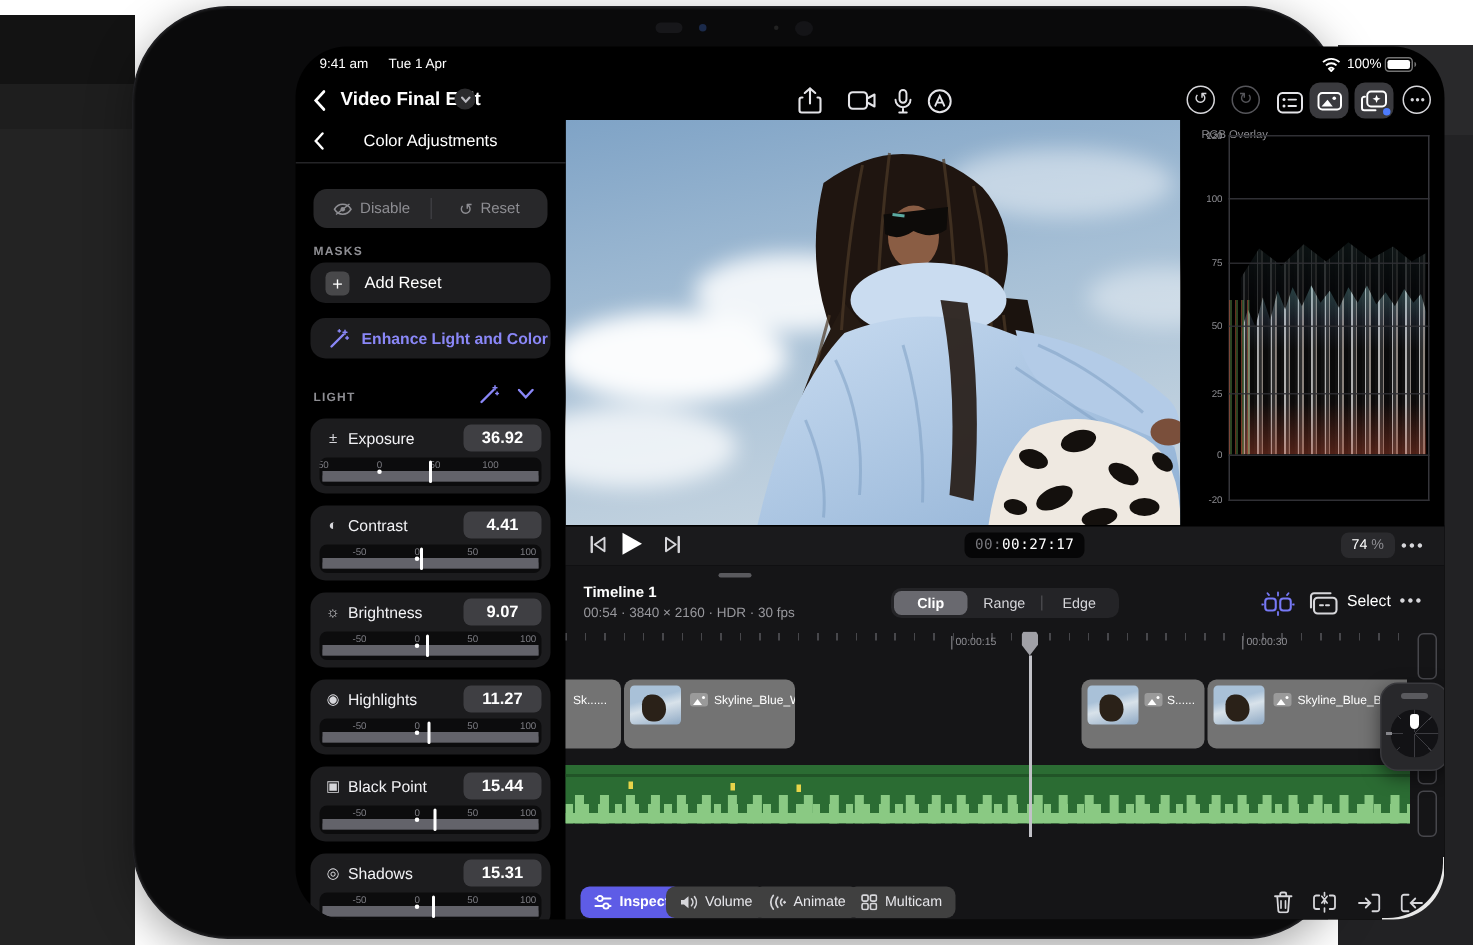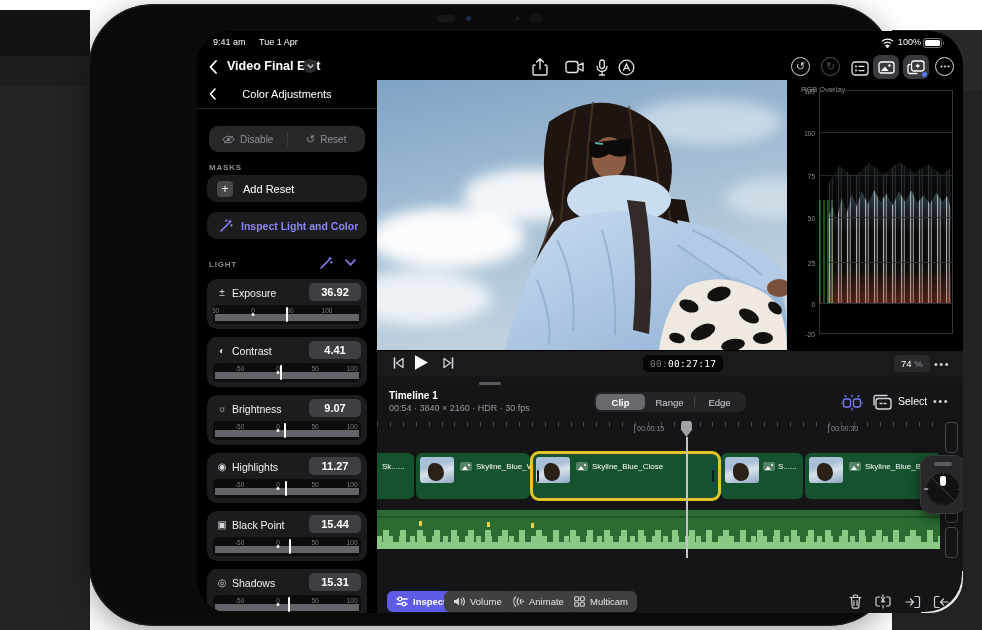--- a/index.html
+++ b/index.html
@@ -67,21 +67,21 @@
 .tl-name{color:#fff;font-size:10px;font-weight:700}
 .tl-meta{color:#98989d;font-size:9px}
 .seg{display:flex;background:#242427;border-radius:7px;padding:2px;height:20px}
 .seg .s{min-width:49px;padding:0 6px;border-radius:5px;color:#d6d6da;font-size:9.5px;display:flex;align-items:center;justify-content:center}
 .seg .s.on{background:#69696f;color:#fff;font-weight:600}
 .seg-div{width:1px;height:10px;background:#47474b;align-self:center}
 .sel-label{color:#fff;font-size:10.5px}
 .rlab{position:absolute;top:419px;font-size:7px;color:#8e8e93;border-left:1px solid #6a6a6e;padding-left:2px;height:9px;line-height:9px}
 .phead{position:absolute;left:592px;top:416px;width:11px;height:16px;background:#a0a0a6;clip-path:polygon(12% 0,88% 0,100% 14%,100% 55%,50% 100%,0 55%,0 14%)}
 .phline{position:absolute;left:597px;top:432px;width:1.5px;height:121px;background:#c2c2c8}
-.clip{position:absolute;top:448px;height:46px;background:#14532d;border-radius:6px;overflow:hidden}
+.clip{position:absolute;top:448px;height:46px;background:#737373;border-radius:6px;overflow:hidden}
 .clip .nm{position:absolute;top:9px;font-size:8px;color:#fff;white-space:nowrap}
 .thumb{position:absolute;left:4px;top:4px;width:34px;height:26px;border-radius:3px;background:linear-gradient(165deg,#a9c1d8 0 35%,#d8e2ea 55%,#8fa9c4 100%);overflow:hidden}
 .thumb::after{content:"";position:absolute;left:8px;top:6px;width:16px;height:18px;background:#2a2118;border-radius:40% 60% 50% 50%}
 .picon{position:absolute;top:9px;width:12px;height:9px;border-radius:2px;background:rgba(255,255,255,.28)}
 .picon::after{content:"";position:absolute;left:2px;bottom:1.5px;width:0;height:0;border-left:3px solid transparent;border-right:3px solid transparent;border-bottom:4px solid #fff}
 .picon::before{content:"";position:absolute;right:2px;top:1.5px;width:2.5px;height:2.5px;border-radius:50%;background:#fff}
 .clip.sel{outline:3px solid #e6c428;outline-offset:-1px;border-radius:7px}
 .notch{position:absolute;top:17px;width:2px;height:12px;background:#15151a;border-radius:1px}
 .audio{position:absolute;left:288px;top:505px;width:563px;height:39px;background:#2b6c33;overflow:hidden}
 .audio .topline{position:absolute;left:0;right:0;top:6px;height:2px;background:#215427}
@@ -235,21 +235,21 @@
     <div class="abs srow" style="left:10px;top:144px">
       <div class="plusbox">+</div>
       <span class="srow-label">Add Reset</span>
     </div>
 
     <div class="abs srow" style="left:10px;top:181px">
       <svg width="14" height="14" viewBox="0 0 14 14" style="margin:0 8px 0 12px">
           <path d="M2 12 10 4" stroke="#8a87f7" stroke-width="1.6" stroke-linecap="round"></path>
           <path d="M11 1.2v2.6M9.7 2.5h2.6M12.4 5.4v1.8M11.5 6.3h1.8M7.2 0.8v1.6M6.4 1.6H8" stroke="#8a87f7" stroke-width="1" stroke-linecap="round"></path>
         </svg>
-      <span class="enh-label">Inspect Light and Color</span>
+      <span class="enh-label">Enhance Light and Color</span>
     </div>
 
     <div class="abs seclab" style="left:12px;top:229px">LIGHT</div>
     <div class="abs" style="left:122px;top:225px">
       <svg width="14" height="14" viewBox="0 0 14 14">
           <path d="M2 12 10 4" stroke="#8a87f7" stroke-width="1.6" stroke-linecap="round"></path>
           <path d="M11 1.2v2.6M9.7 2.5h2.6M12.4 5.4v1.8M11.5 6.3h1.8" stroke="#8a87f7" stroke-width="1" stroke-linecap="round"></path>
         </svg>
     </div>
     <div class="abs" style="left:148px;top:228px">
@@ -507,27 +507,20 @@
     </div>
 
     <div class="clip" style="left:180px;top:422px;width:37px;border-radius:0 6px 6px 0">
       <span class="nm" style="left:5px">Sk......</span>
     </div>
     <div class="clip" style="left:219px;top:422px;width:114px">
       <div class="thumb"></div>
       <div class="picon" style="left:44px"></div>
       <span class="nm" style="left:60px">Skyline_Blue_Wide</span>
     </div>
-    <div class="clip sel" style="left:335px;top:422px;width:187px">
-      <div class="thumb"></div>
-      <div class="picon" style="left:44px"></div>
-      <span class="nm" style="left:60px">Skyline_Blue_Close</span>
-      <div class="notch" style="left:5px"></div>
-      <div class="notch" style="right:5px"></div>
-    </div>
     <div class="clip" style="left:524px;top:422px;width:82px">
       <div class="thumb"></div>
       <div class="picon" style="left:42px"></div>
       <span class="nm" style="left:57px">S......</span>
     </div>
     <div class="clip" style="left:608px;top:422px;width:133px;border-radius:6px 0 0 6px">
       <div class="thumb"></div>
       <div class="picon" style="left:44px"></div>
       <span class="nm" style="left:60px">Skyline_Blue_Backgroun</span>
     </div>

